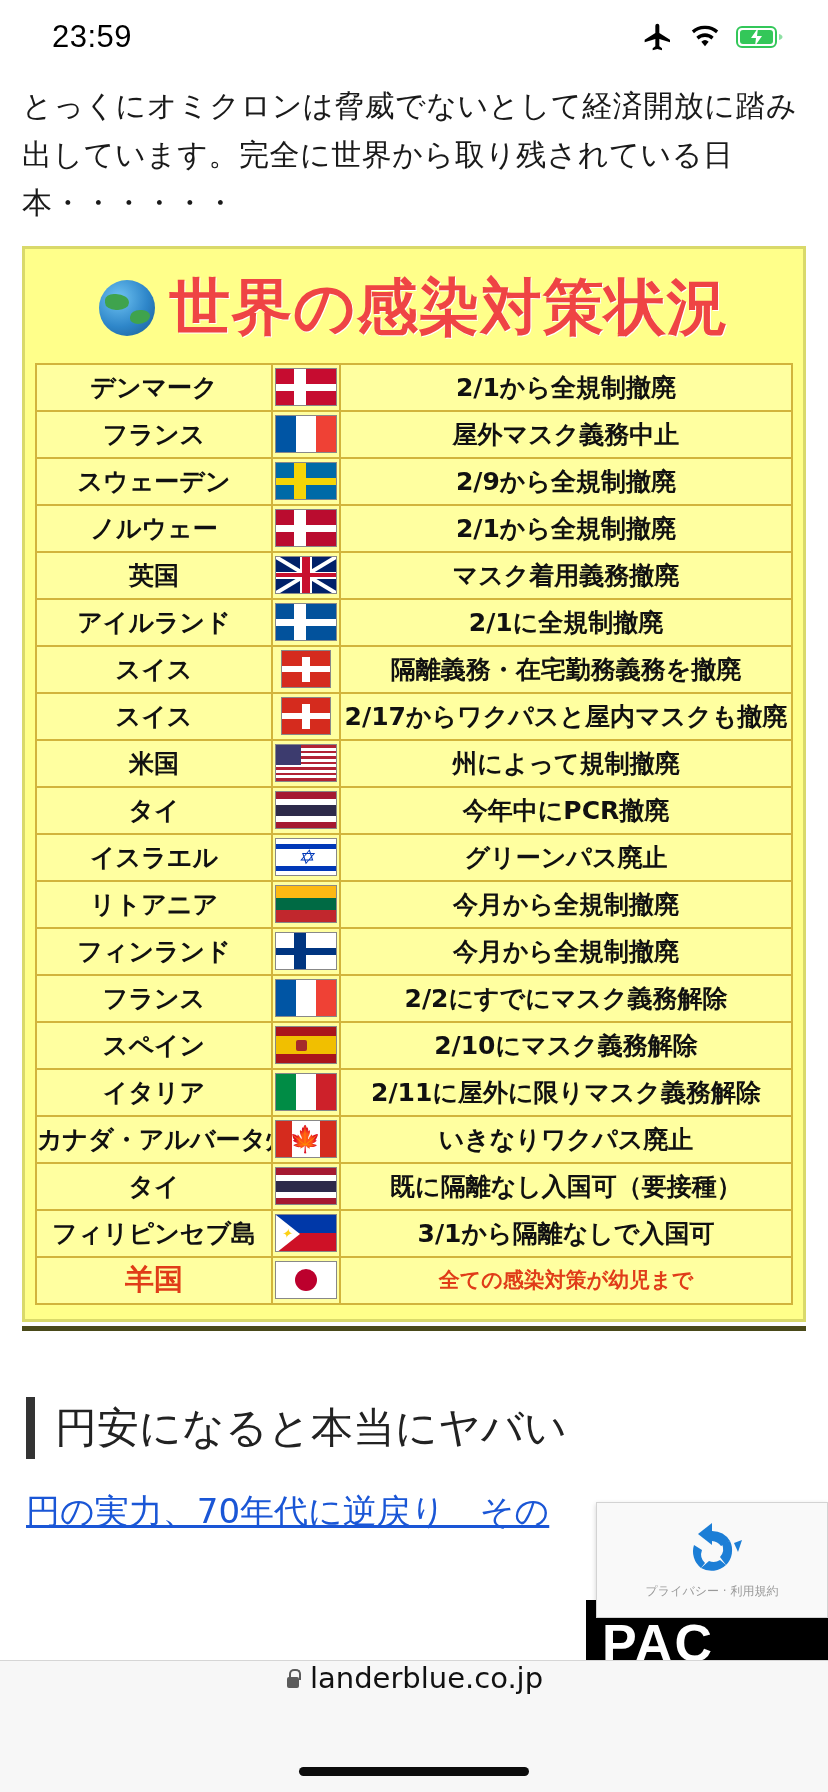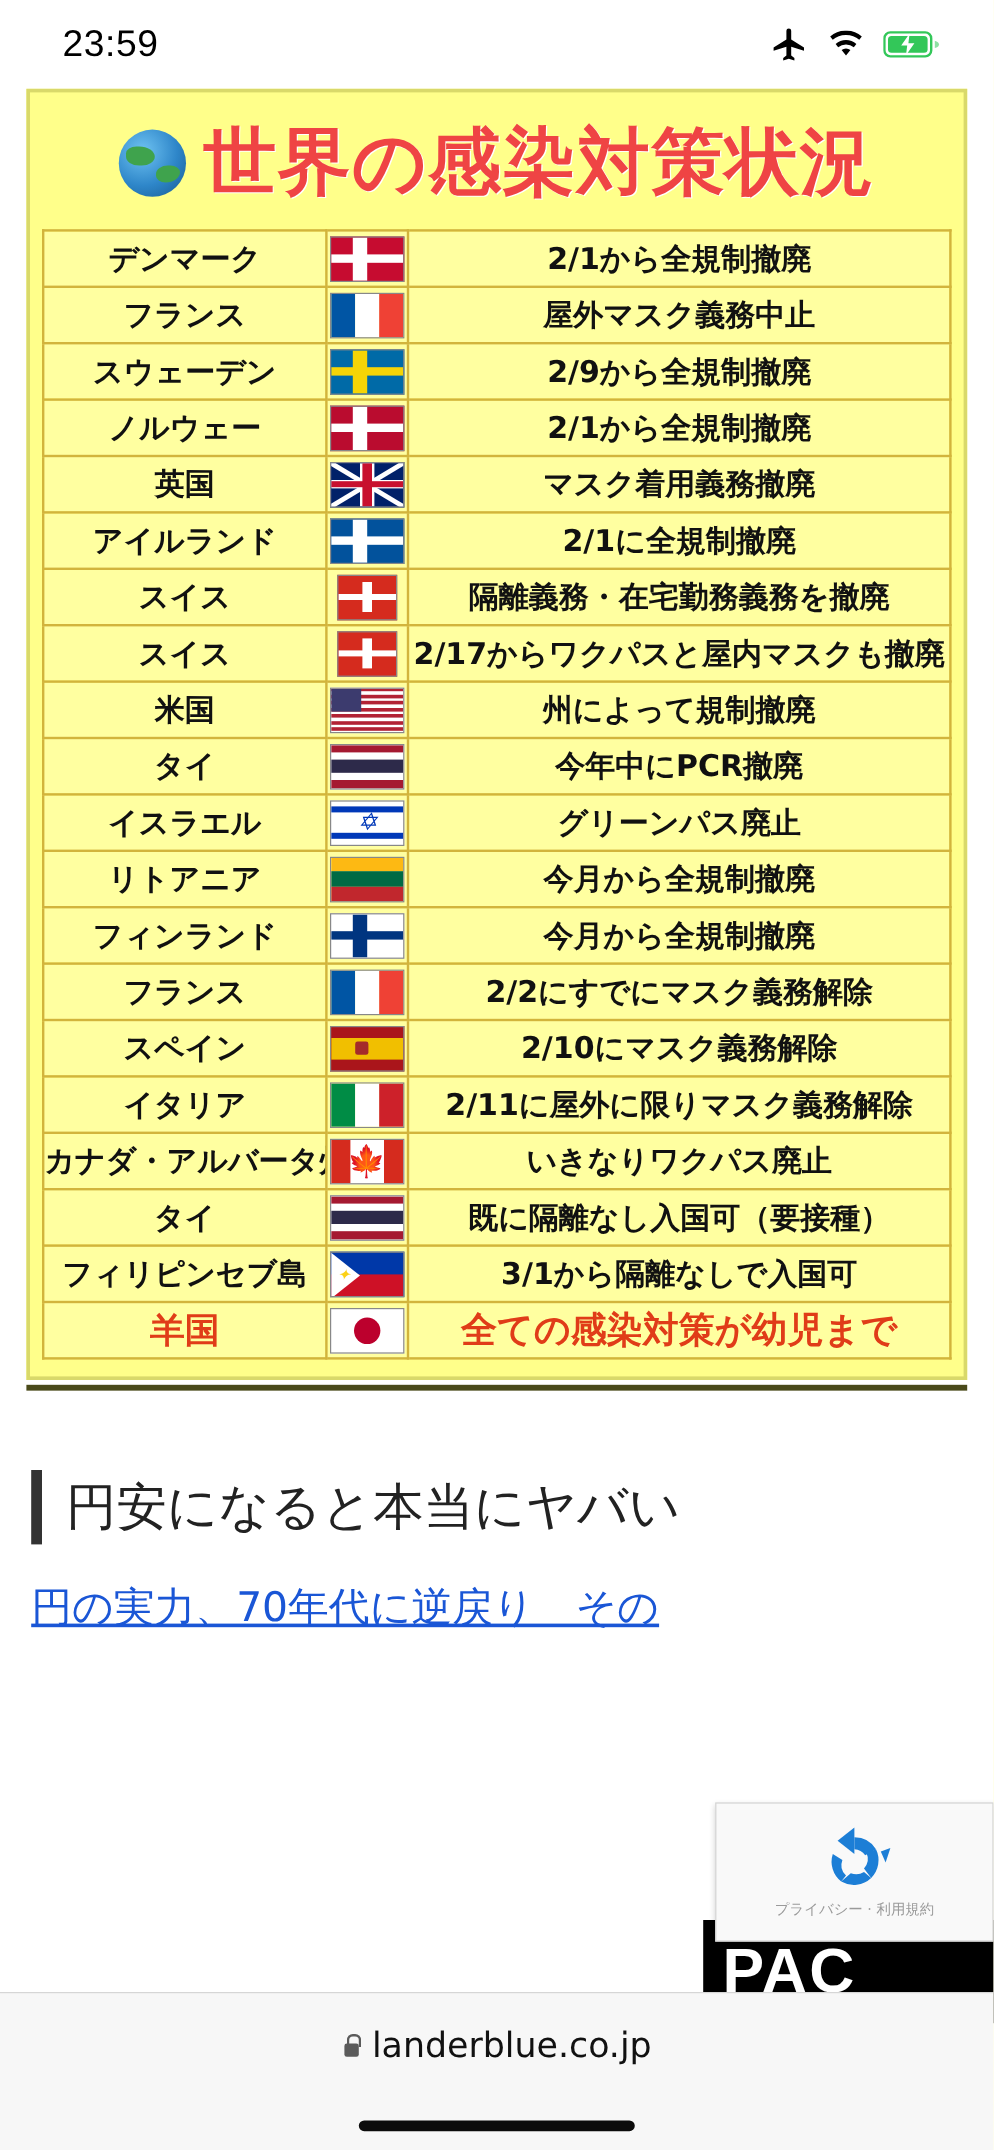--- a/index.html
+++ b/index.html
@@ -133,21 +133,21 @@
     color: #111;
     font-family: "DejaVu Sans", sans-serif;
     white-space: nowrap;
     overflow: hidden;
   }
   tr.row-last td.c-country,
   tr.row-last td.c-text {
     color: #e03c18;
     font-size: 29px;
   }
-  tr.row-last td.c-text { font-size: 30px; }
+  tr.row-last td.c-text { font-size: 21px; }
 
   .flag {
     width: 62px; height: 38px;
     display: inline-block;
     vertical-align: middle;
     position: relative;
     overflow: hidden;
     border: 1px solid #888;
   }
   .f-narrow { width: 50px; }
@@ -309,21 +309,20 @@
     left: 0; bottom: 0;
     width: 828px;
     height: 132px;
     background: #f7f7f7;
     border-top: 1px solid #d6d6d6;
     display: flex;
     flex-direction: column;
     align-items: center;
   }
   .url-row {
-    margin-top: 26px;
     display: flex;
     align-items: center;
     gap: 9px;
     font-size: 29px;
     color: #111;
     font-family: "DejaVu Sans", sans-serif;
   }
   .lock {
     width: 16px; height: 20px;
     position: relative;
@@ -375,20 +374,21 @@
         <rect x="4" y="6" width="33" height="14" rx="3" fill="#33c759"></rect>
         <path d="M43 10v6c2.2-.6 3.5-1.6 3.5-3s-1.3-2.4-3.5-3z" fill="#33c759" opacity=".55"></path>
         <path d="M22 4l-7 10h5l-1 8 7-10h-5z" fill="#ffffff"></path>
       </svg>
     </span>
   </div>
 </div>
 
 <div class="page">
 
+  <div class="article-text">とっくにオミクロンは脅威でないとして経済開放に踏み出しています。完全に世界から取り残されている日本・・・・・・</div>
 
   <div class="info-wrap">
     <div class="info-card">
       <div class="info-head">
         <span class="globe"></span>
         <span class="info-title">世界の感染対策状況</span>
       </div>
 
       <table class="info-table">
         <tbody>

